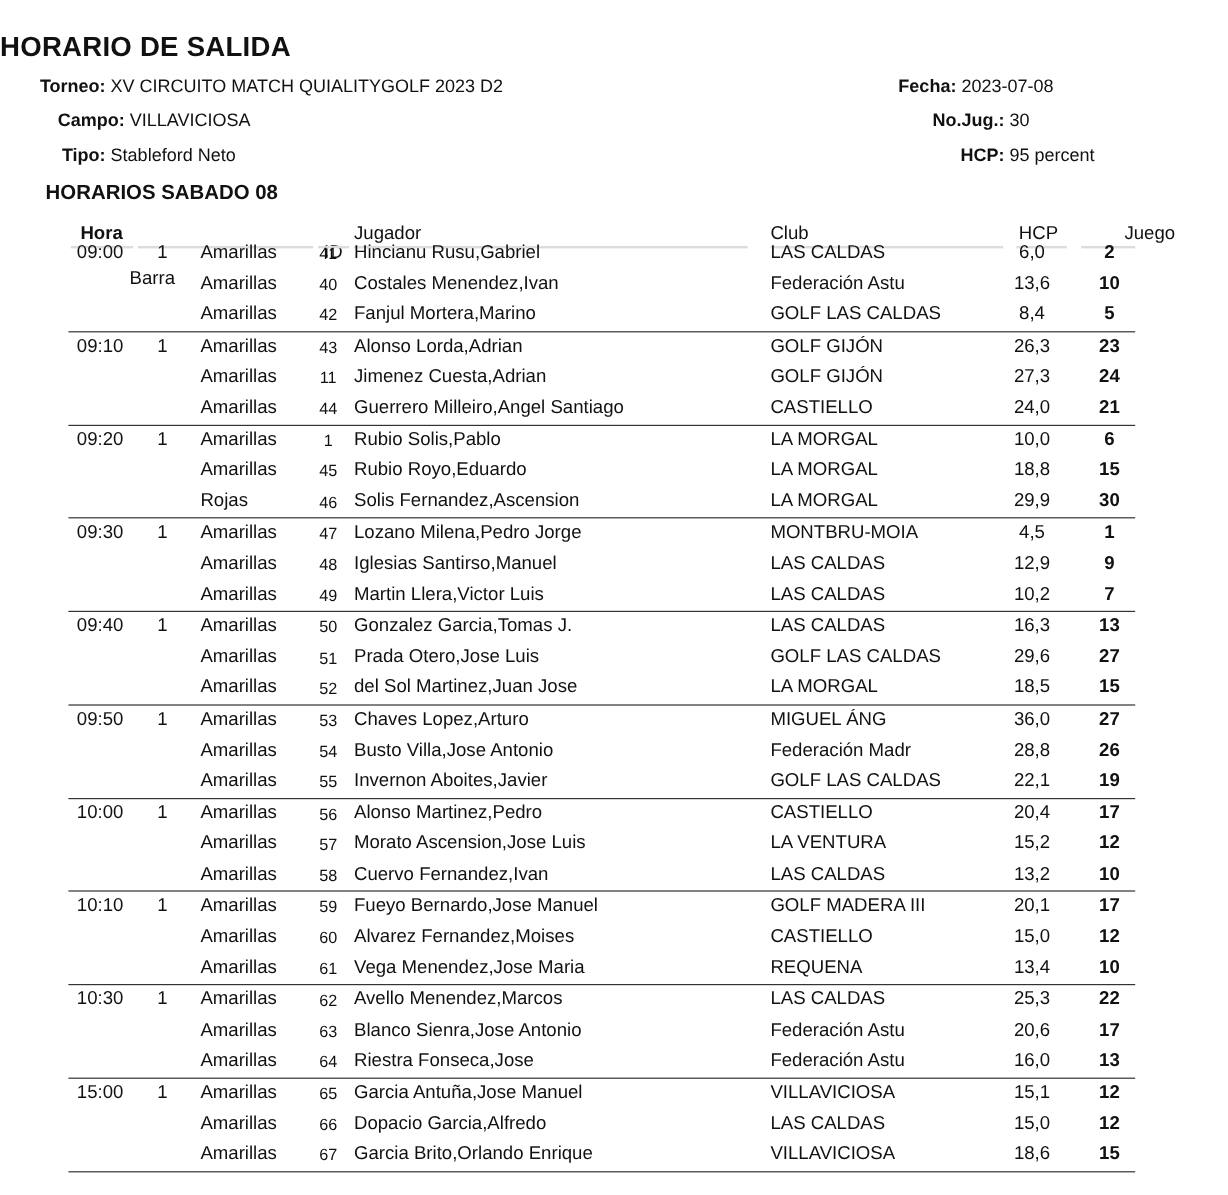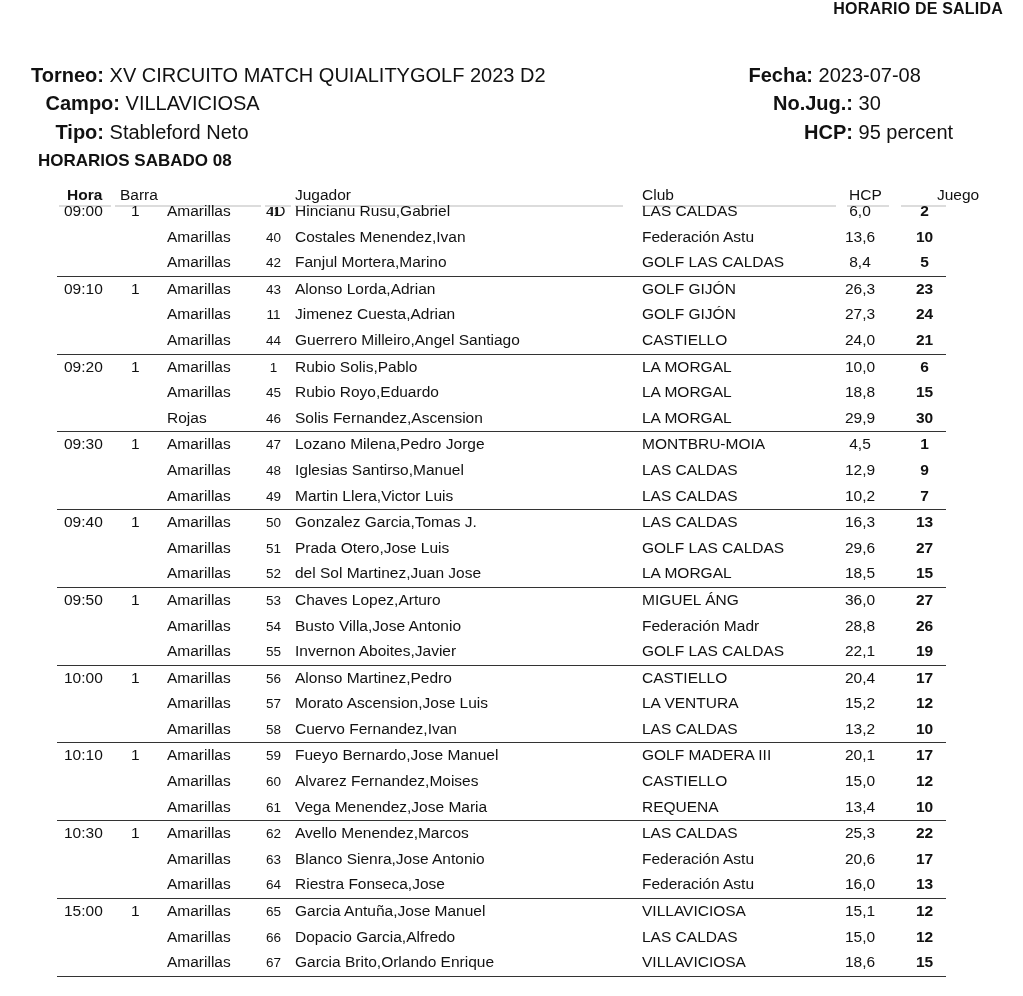--- a/index.html
+++ b/index.html
@@ -1,18 +1,18 @@
 <!DOCTYPE html>
 <html><head>
 <meta charset="utf-8">
 <style>
   html, body { margin: 0; padding: 0; background: #ffffff; }
   body { width: 1023px; height: 996px; position: relative; font-family: "Liberation Sans", sans-serif; color: #111; overflow: hidden; }
-  .title { position: absolute; top: 0; left: 0; width: 1003px; text-align: right; font-size: 16px; font-weight: bold; letter-spacing: 0.2px; }
-  .meta { position: absolute; font-size: 20px; white-space: nowrap; margin-left: 16px; }
+  .title { position: absolute; top: 26px; left: 0; width: 1003px; text-align: left; font-size: 23px; font-weight: bold; letter-spacing: 0.2px; }
+  .meta { position: absolute; font-size: 15px; white-space: nowrap; }
   .meta-left { left: 0; }
   .meta-left .lbl { display: inline-block; width: 88px; text-align: right; font-weight: bold; }
   .meta-right .lbl { display: inline-block; width: 136px; text-align: right; font-weight: bold; }
   .section { position: absolute; left: 38px; top: 151px; font-size: 17px; font-weight: bold; }
   .hdr { position: absolute; top: 186px; font-size: 15.5px; height: 20px; }
   .hdr span { display: block; }
   .hdr-line { position: absolute; top: 205px; height: 2px; background: #dcdcdc; }
   .table { position: absolute; left: 57px; top: 199px; width: 889px; }
   .group { position: relative; border-bottom: 1.5px solid #333; }
   .row { position: relative; height: 25.6px; font-size: 15.5px; }
@@ -55,21 +55,21 @@
 <div class="meta meta-right" style="top:121px; left:701px;">
   <span class="lbl">HCP:</span>
   <span>95 percent</span>
 </div>
 
 <div class="section">HORARIOS SABADO 08</div>
 
 <div class="hdr" style="left:67px;font-weight:bold;">
     <span>Hora</span>
   </div>
-<div class="hdr" style="left:120px;">
+<div class="hdr" style="left:108px;margin-top:38px;">
     <span>Barra</span>
   </div>
 <div class="hdr" style="left:270px;margin-top:16px;">
     <span>ID</span>
   </div>
 <div class="hdr" style="left:295px;">
     <span>Jugador</span>
   </div>
 <div class="hdr" style="left:642px;">
     <span>Club</span>

